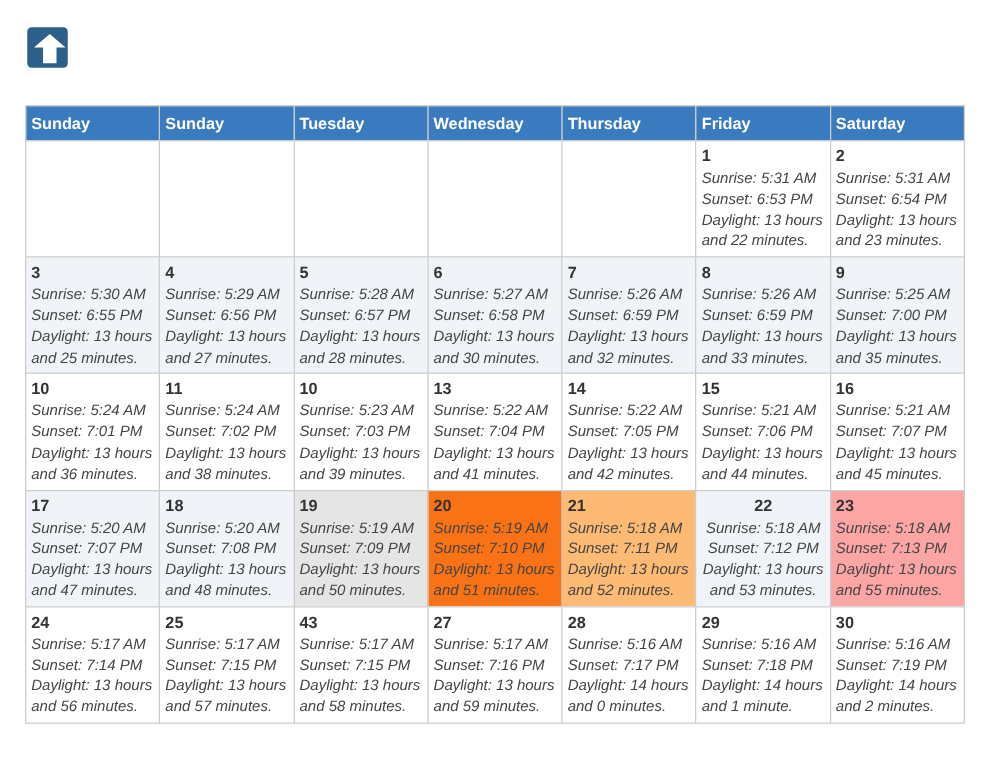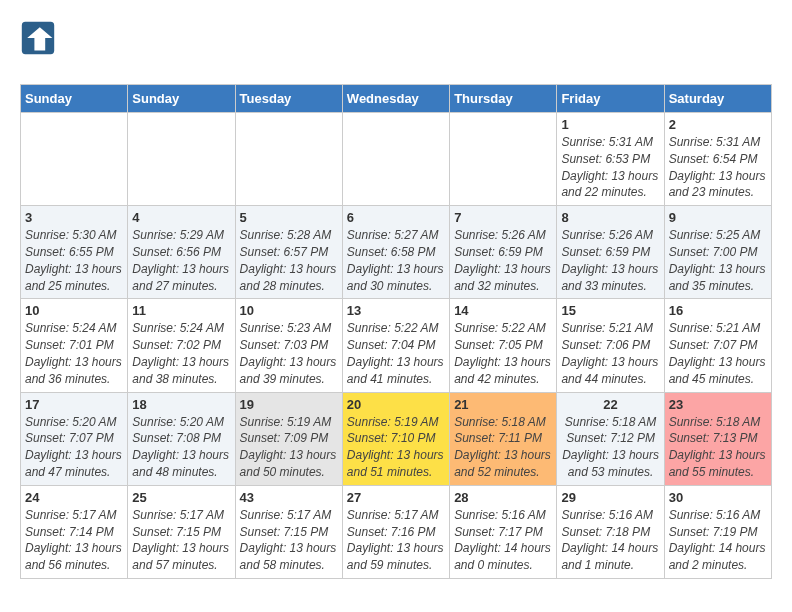--- a/index.html
+++ b/index.html
@@ -257,21 +257,21 @@
 Daylight: 13 hours
 and 48 minutes.</div>
         </td>
         <td style="background: #e5e5e5;">
           <span class="day-number">19</span>
           <div class="day-info" style="white-space: pre-line;">Sunrise: 5:19 AM
 Sunset: 7:09 PM
 Daylight: 13 hours
 and 50 minutes.</div>
         </td>
-        <td style="background: #fde047;">
+        <td style="background: #f97316;">
           <span class="day-number">20</span>
           <div class="day-info" style="white-space: pre-line;">Sunrise: 5:19 AM
 Sunset: 7:10 PM
 Daylight: 13 hours
 and 51 minutes.</div>
         </td>
         <td style="background: #fdba74;">
           <span class="day-number">21</span>
           <div class="day-info" style="white-space: pre-line;">Sunrise: 5:18 AM
 Sunset: 7:11 PM

